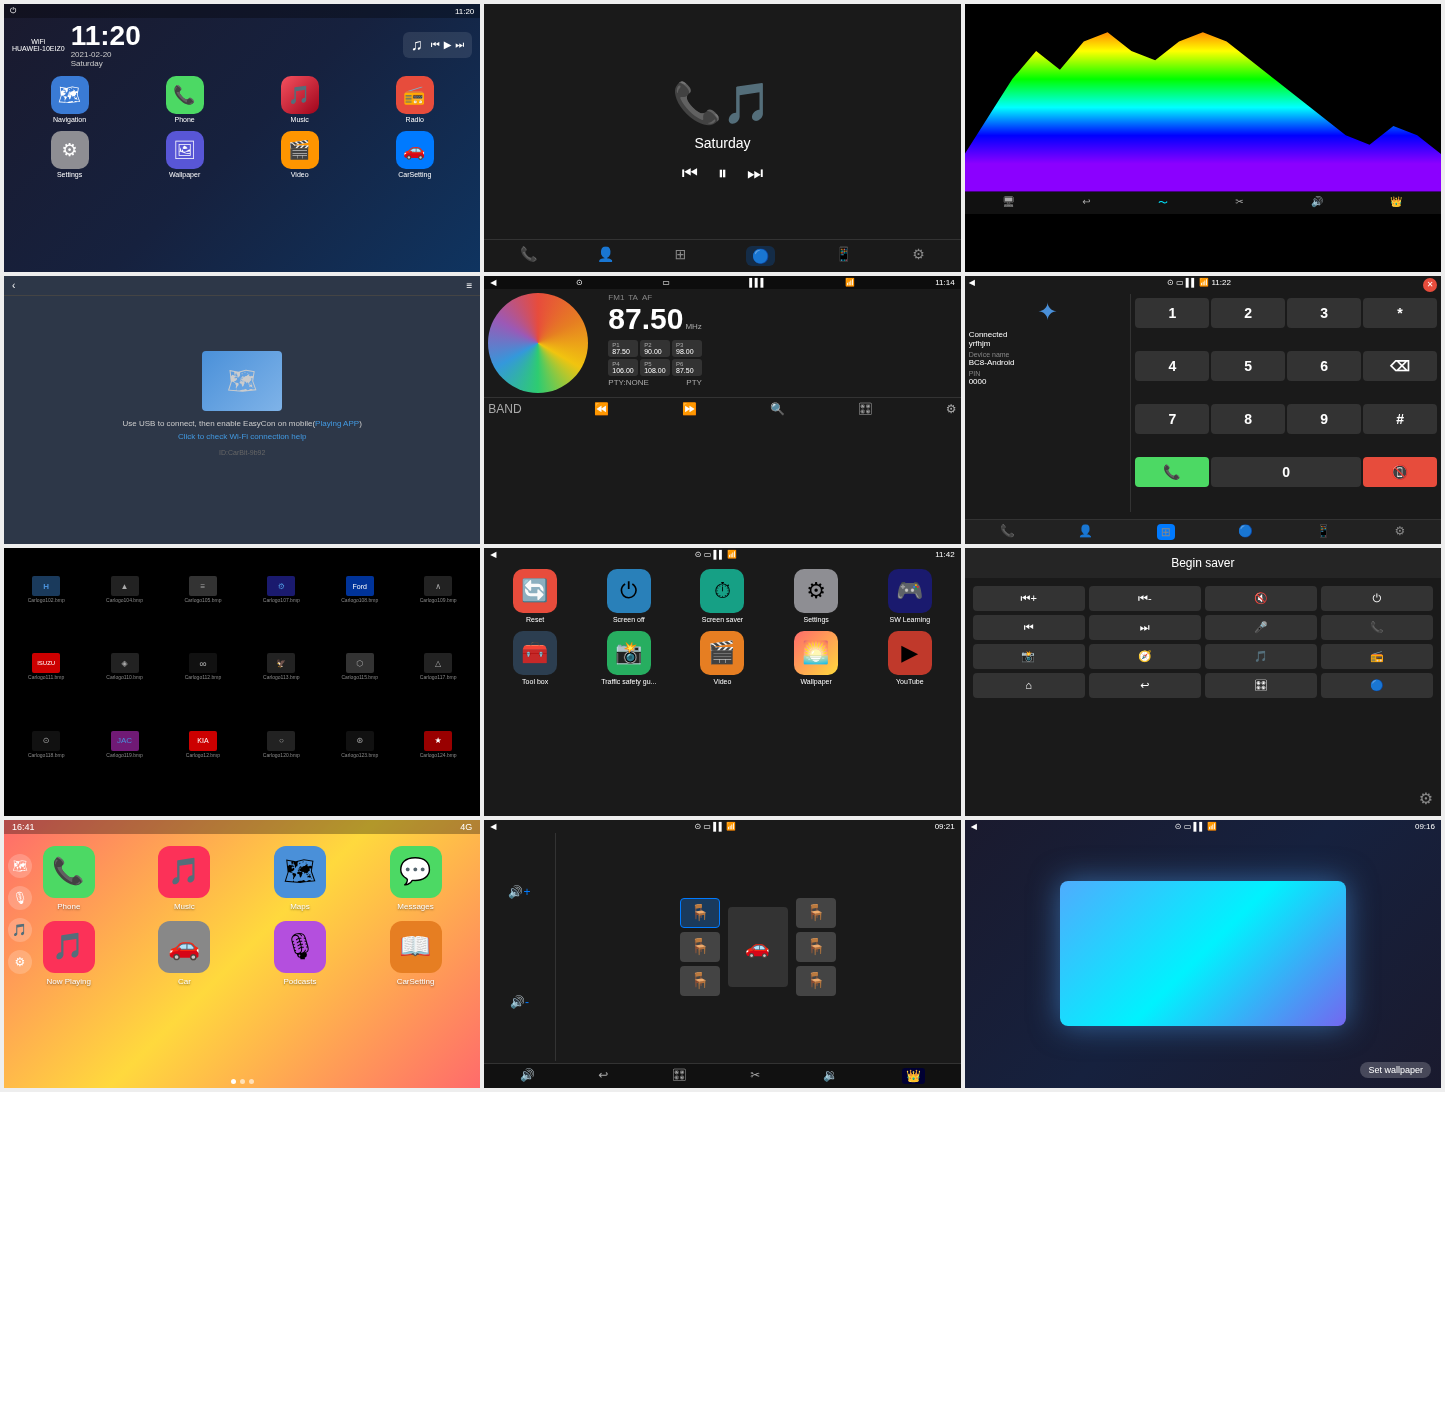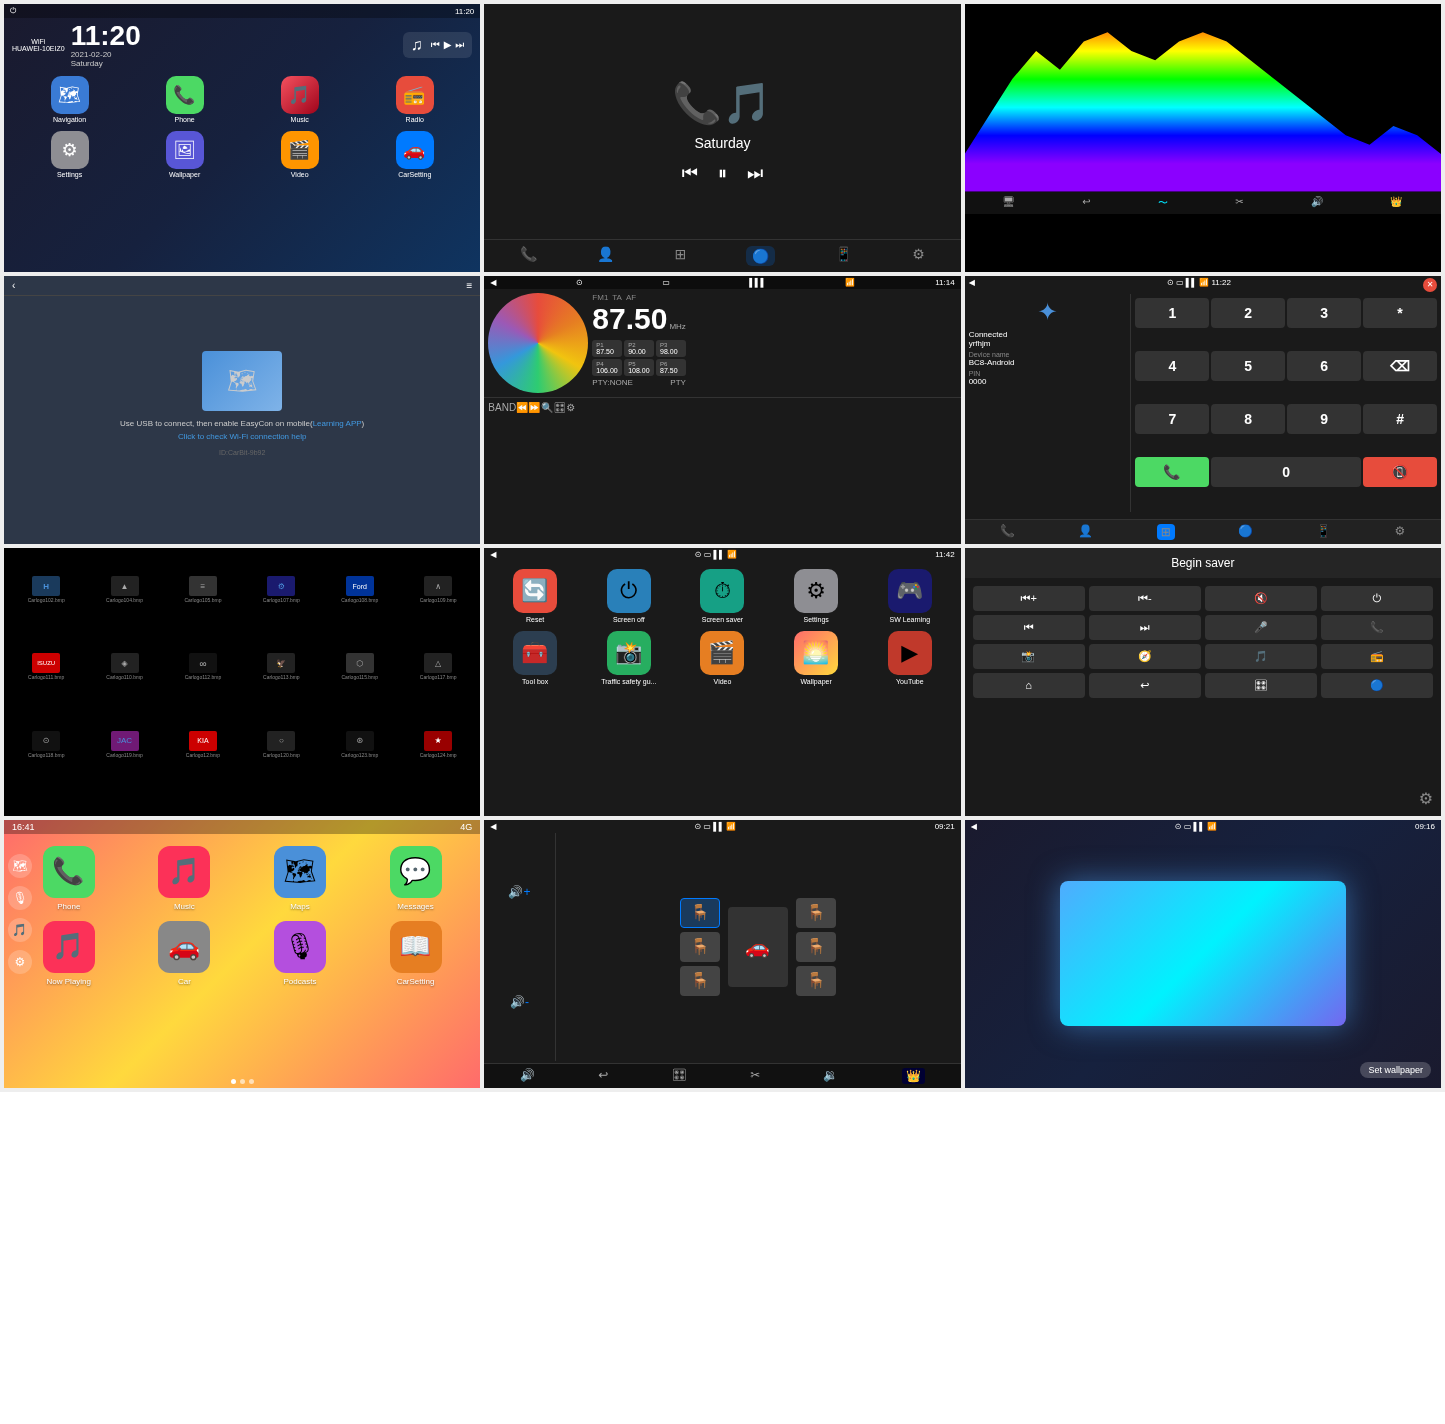--- a/index.html
+++ b/index.html
@@ -229,21 +229,21 @@
     .s5-status {
       display: flex;
       justify-content: space-between;
       padding: 2px 6px;
       color: #fff;
       font-size: 8px;
       background: rgba(0,0,0,0.5);
     }
     .s5-main {
       display: flex;
-      gap: 4px;
+      gap: 20px;
       padding: 4px;
     }
     .s5-dial {
       width: 100px;
       height: 100px;
       border-radius: 50%;
       background: conic-gradient(#e74c3c, #e67e22, #f1c40f, #2ecc71, #3498db, #9b59b6, #e74c3c);
       flex-shrink: 0;
     }
     .s5-freq {
@@ -267,25 +267,25 @@
       padding: 2px 4px;
       color: #fff;
       font-size: 7px;
     }
     .s5-preset-label {
       color: #aaa;
       font-size: 6px;
     }
     .s5-bottom {
       display: flex;
-      justify-content: flex-start;
+      justify-content: space-between;
       padding: 4px;
       border-top: 1px solid #333;
       color: #aaa;
-      font-size: 10px;
+      font-size: 12px;
     }
 
     
     .screen6 {
       background: #1a1a1a;
     }
     .s6-top {
       display: flex;
       padding: 2px 4px;
       justify-content: space-between;
@@ -774,21 +774,21 @@
   </div>
 
   <div class="screen screen4">
     <div class="s4-header">
       <span>‹</span>
       <span>≡</span>
     </div>
     <div class="s4-content">
       <div class="s4-map-icon">🗺</div>
       <div style="font-size:8px;color:#ccc;max-width:280px;">
-        Use USB to connect, then enable EasyCon on mobile(<span style="color:#4299e1;">Learning APP</span>)
+        Use USB to connect, then enable EasyCon on mobile(<span style="color:#4299e1;">Playing APP</span>)
       </div>
       <div class="s4-link">Click to check Wi-Fi connection help</div>
       <div style="color:#666;font-size:7px;margin-top:8px;">ID:CarBit-9b92</div>
     </div>
   </div>
 
   <div class="screen screen5">
     <div class="s5-status">
       <span>◀</span>
       <span>⊙</span>

